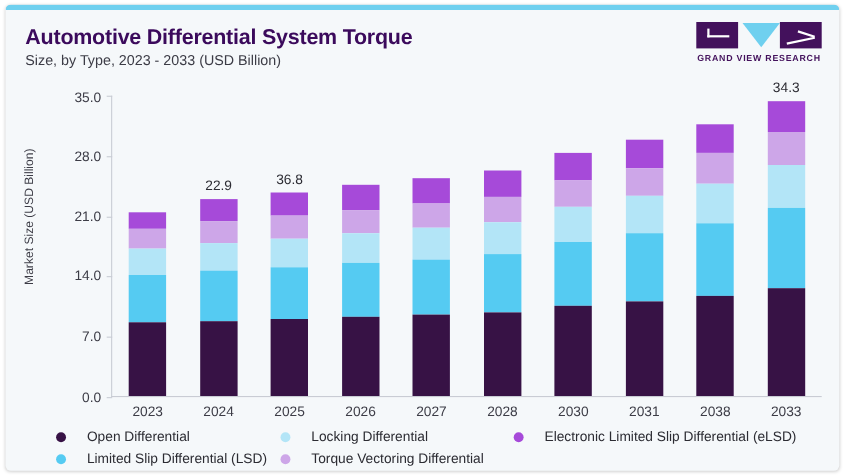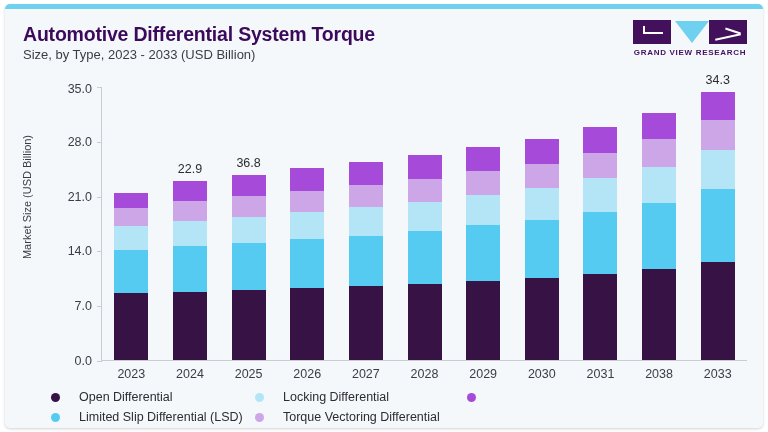--- a/index.html
+++ b/index.html
@@ -327,30 +327,20 @@
               <div class="seg" title="Open Differential: 9.7" style="height: 75.9371px; background: rgb(55, 18, 69);"></div>
               <div class="seg" title="Limited Slip Differential (LSD): 6.8" style="height: 53.2343px; background: rgb(85, 203, 242);"></div>
               <div class="seg" title="Locking Differential: 3.7" style="height: 28.9657px; background: rgb(179, 229, 247);"></div>
               <div class="seg" title="Torque Vectoring Differential: 2.9" style="height: 22.7029px; background: rgb(205, 166, 232);"></div>
               <div class="seg" title="Electronic Limited Slip Differential (eLSD): 3.1" style="height: 24.2686px; background: rgb(166, 74, 217);"></div>
             </div>
             <div class="xtick">2028</div>
           </div>
           <div class="bar-col">
             <div class="bar-stack">
-              <div class="seg" title="Open Differential: 10.1" style="height: 79.0686px; background: rgb(55, 18, 69);"></div>
-              <div class="seg" title="Limited Slip Differential (LSD): 7.1" style="height: 55.5829px; background: rgb(85, 203, 242);"></div>
-              <div class="seg" title="Locking Differential: 3.9" style="height: 30.5314px; background: rgb(179, 229, 247);"></div>
-              <div class="seg" title="Torque Vectoring Differential: 3" style="height: 23.4857px; background: rgb(205, 166, 232);"></div>
-              <div class="seg" title="Electronic Limited Slip Differential (eLSD): 3.1" style="height: 24.2686px; background: rgb(166, 74, 217);"></div>
-            </div>
-            <div class="xtick">2029</div>
-          </div>
-          <div class="bar-col">
-            <div class="bar-stack">
               <div class="seg" title="Open Differential: 10.5" style="height: 82.2px; background: rgb(55, 18, 69);"></div>
               <div class="seg" title="Limited Slip Differential (LSD): 7.4" style="height: 57.9314px; background: rgb(85, 203, 242);"></div>
               <div class="seg" title="Locking Differential: 4.1" style="height: 32.0971px; background: rgb(179, 229, 247);"></div>
               <div class="seg" title="Torque Vectoring Differential: 3.1" style="height: 24.2686px; background: rgb(205, 166, 232);"></div>
               <div class="seg" title="Electronic Limited Slip Differential (eLSD): 3.1" style="height: 24.2686px; background: rgb(166, 74, 217);"></div>
             </div>
             <div class="xtick">2030</div>
           </div>
           <div class="bar-col">
             <div class="bar-stack">
@@ -391,20 +381,21 @@
       <div class="legend-item">
         <span class="legend-dot" style="background: rgb(55, 18, 69);"></span>
         <span class="legend-label">Open Differential</span>
       </div>
       <div class="legend-item">
         <span class="legend-dot" style="background: rgb(179, 229, 247);"></span>
         <span class="legend-label">Locking Differential</span>
       </div>
       <div class="legend-item">
         <span class="legend-dot" style="background: rgb(166, 74, 217);"></span>
+        <span class="legend-label">Electronic Limited Slip Differential (eLSD)</span>
       </div>
       <div class="legend-item">
         <span class="legend-dot" style="background: rgb(85, 203, 242);"></span>
         <span class="legend-label">Limited Slip Differential (LSD)</span>
       </div>
       <div class="legend-item">
         <span class="legend-dot" style="background: rgb(205, 166, 232);"></span>
         <span class="legend-label">Torque Vectoring Differential</span>
       </div>
     </div>

